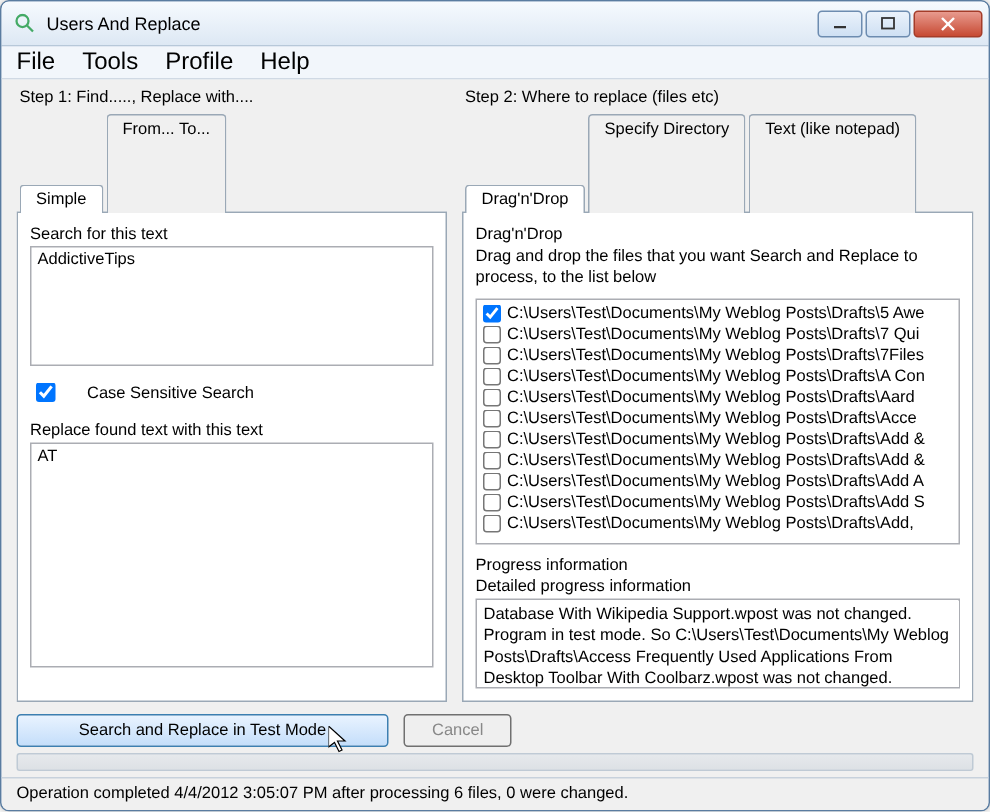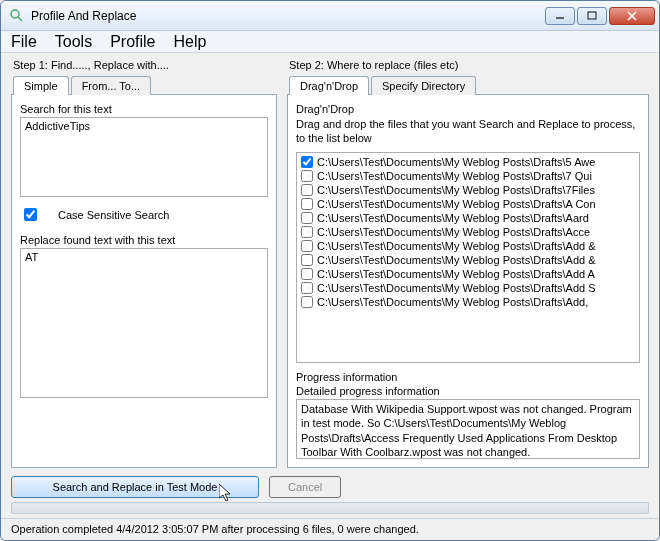--- a/index.html
+++ b/index.html
@@ -82,21 +82,21 @@
   .cols {
     flex: 1;
     display: flex;
     gap: 10px;
     overflow: hidden;
   }
   .col {
     display: flex;
     flex-direction: column;
   }
-  .col.left { width: 266px; }
+  .col.left { width: 287px; }
   .col.right { flex: 1; }
   .step-label {
     font-size: 11px;
     margin: 2px 0 4px 2px;
   }
   .tabbar {
     display: flex;
     gap: 2px;
     margin-left: 2px;
   }
@@ -106,20 +106,21 @@
     border-bottom: none;
     border-radius: 3px 3px 0 0;
     background: #f0f0f0;
     font-size: 11px;
     position: relative;
     top: 1px;
   }
   .tab.active {
     background: #fff;
     z-index: 2;
+    margin-top: 47px;
   }
   .panel {
     flex: 1;
     border: 1px solid #9aa8b6;
     background: #fff;
     padding: 8px;
     display: flex;
     flex-direction: column;
     overflow: hidden;
   }
@@ -229,21 +230,21 @@
 
 <div class="window">
 
   <div class="titlebar">
     <span class="icon">
       <svg width="14" height="14" viewBox="0 0 14 14">
         <circle cx="5" cy="5" r="4" fill="none" stroke="#4a6" stroke-width="1.5"></circle>
         <line x1="8" y1="8" x2="12" y2="12" stroke="#4a6" stroke-width="1.5"></line>
       </svg>
     </span>
-    <span class="title">Profile And Replace</span>
+    <span class="title">Users And Replace</span>
     <div class="winbtns">
       <div class="winbtn">
         <svg width="10" height="10">
             <line x1="1" y1="7" x2="9" y2="7" stroke="#333" stroke-width="1.5"></line>
           </svg>
       </div>
       <div class="winbtn">
         <svg width="10" height="10">
             <rect x="1" y="1" width="8" height="7" fill="none" stroke="#333" stroke-width="1.2"></rect>
           </svg>
@@ -283,20 +284,21 @@
           <div class="field-label">Replace found text with this text</div>
           <textarea class="ta replace" style="">AT</textarea>
         </div>
       </div>
 
       <div class="col right">
         <div class="step-label">Step 2: Where to replace (files etc)</div>
         <div class="tabbar">
           <div class="tab active">Drag'n'Drop</div>
           <div class="tab">Specify Directory</div>
+          <div class="tab">Text (like notepad)</div>
         </div>
         <div class="panel">
           <div class="field-label">Drag'n'Drop</div>
           <div class="instruction">Drag and drop the files that you want Search and Replace to process, to the list below</div>
           <div class="filebox" id="filebox">
               <div class="fileitem">
                 <input type="checkbox" checked="" style="">
                 <span>C:\Users\Test\Documents\My Weblog Posts\Drafts\5 Awe</span>
               </div>
               <div class="fileitem">

